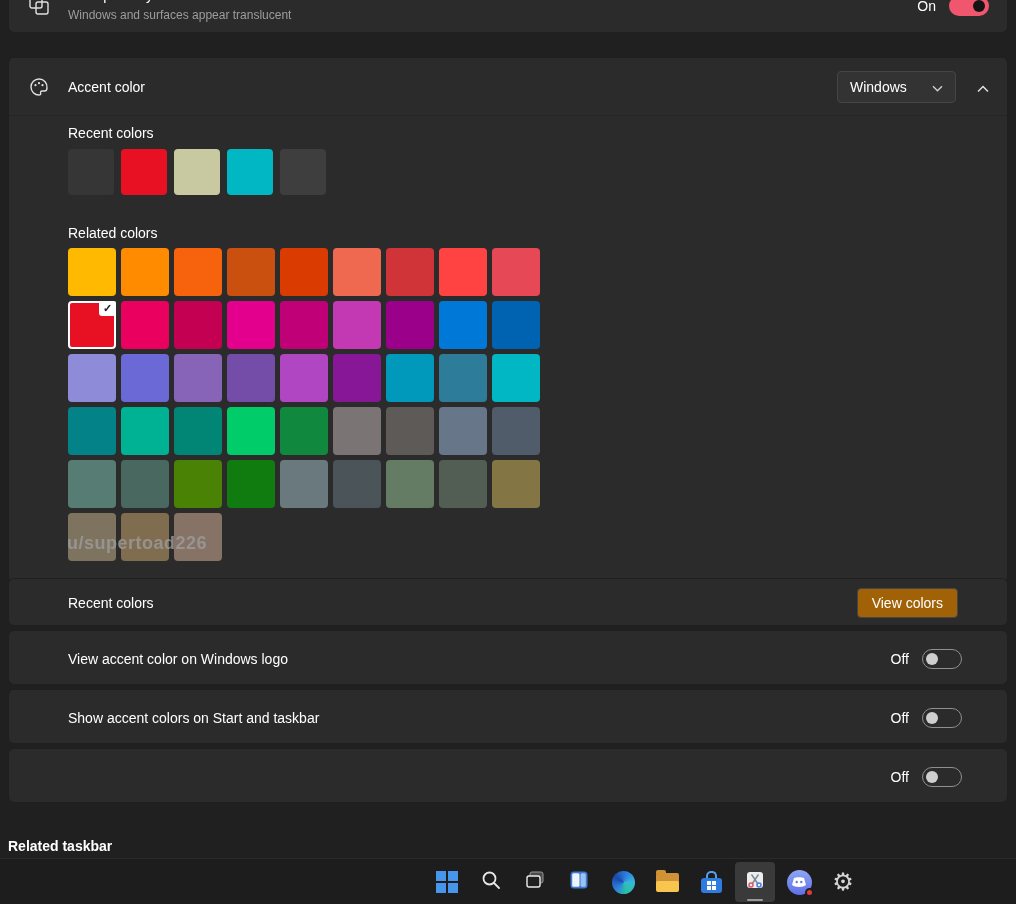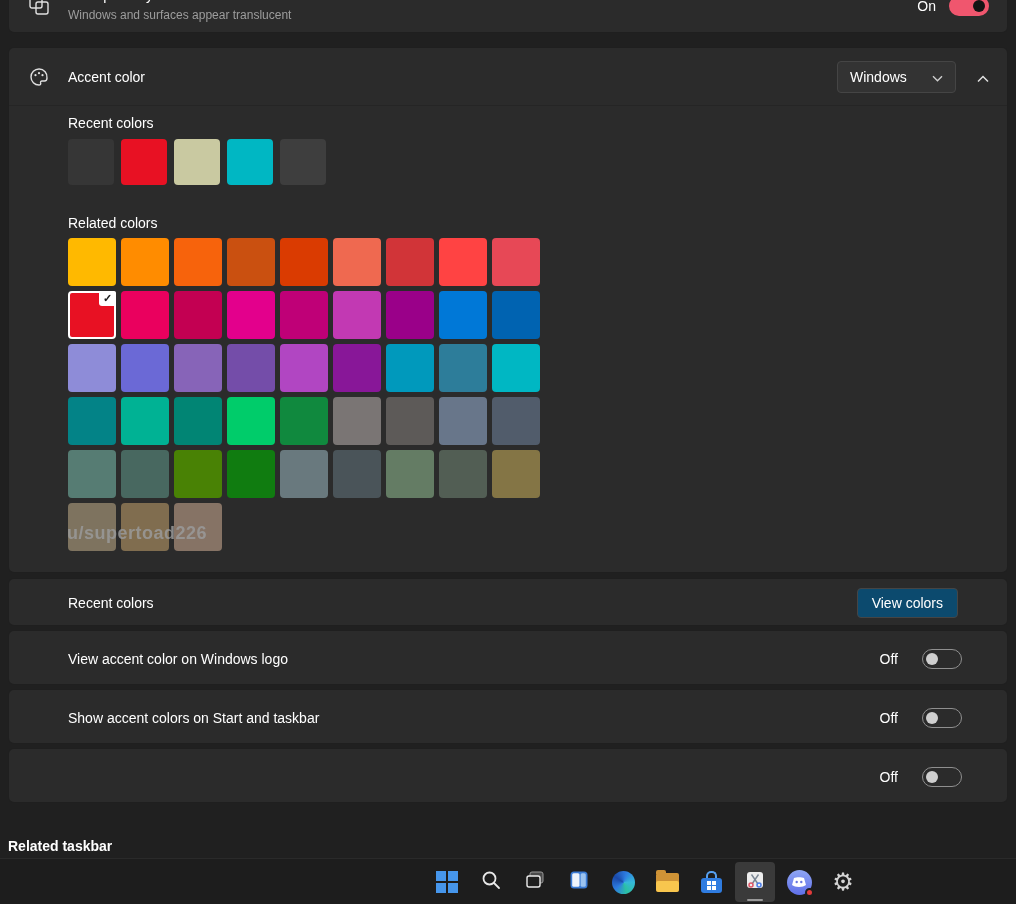--- a/index.html
+++ b/index.html
@@ -26,21 +26,21 @@
 
   
   .toggle { width:40px; height:20px; border-radius:10px; position:relative; cursor:pointer; }
   .toggle.on { background:#f0566e; }
   .toggle.on .knob { position:absolute; right:4px; top:4px; width:12px; height:12px; border-radius:50%; background:#141414; }
   .toggle.off { background:#2b2b2b; border:1px solid #8f8f8f; }
   .toggle.off .knob { position:absolute; left:3px; top:3px; width:12px; height:12px; border-radius:50%; background:#cfcfcf; }
   .state-label { font-size:14px; color:#ffffff; }
 
   
-  #accent-card { top:47px; height:526px; }
+  #accent-card { top:57px; height:526px; }
   #accent-card .a-header { position:relative; height:58px; border-bottom:1px solid #252525; }
   #accent-card .a-icon { position:absolute; left:20px; top:19px; }
   #accent-card .a-title { position:absolute; left:59px; top:0; height:58px; display:flex; align-items:center; font-size:14px; }
   .dropdown {
     position:absolute; right:51px; top:13px; width:119px; height:32px;
     background:#333333; border:1px solid #454545; border-radius:4px;
     display:flex; align-items:center; justify-content:space-between;
     padding:0 12px; font-size:14px; cursor:pointer;
   }
   .chevron-up-btn { position:absolute; right:14px; top:20px; width:20px; height:20px; display:flex; align-items:center; justify-content:center; cursor:pointer; }
@@ -61,30 +61,30 @@
   #watermark {
     position:absolute; left:58px; top:475px; font-size:18px; font-weight:bold;
     color:#9a9a9a; opacity:.85; z-index:5; letter-spacing:.5px;
   }
 
   
   #custom-card { top:578px; height:48px; }
   #custom-card .c-label { position:absolute; left:59px; top:0; height:48px; display:flex; align-items:center; font-size:14px; }
   .btn {
     position:absolute; right:49px; top:9px; height:30px; padding:0 14px;
-    background:#0c4a6e; border:1px solid #454545; border-radius:4px;
+    background:#a16207; border:1px solid #454545; border-radius:4px;
     color:#ffffff; font-size:14px; display:flex; align-items:center; cursor:pointer;
     font-family:"Liberation Sans", sans-serif;
   }
 
   
   .toggle-card { height:55px; }
   #toggle-card-0 { top:630px; } #toggle-card-1 { top:689px; } #toggle-card-2 { top:748px; }
   .toggle-card .tc-label { position:absolute; left:59px; top:0; height:55px; display:flex; align-items:center; font-size:14px; }
-  .toggle-card .tc-right { position:absolute; right:45px; top:0; height:55px; display:flex; align-items:center; gap:24px; }
+  .toggle-card .tc-right { position:absolute; right:45px; top:0; height:55px; display:flex; align-items:center; gap:13px; }
 
   #related-settings { position:absolute; left:8px; top:838px; font-size:14px; font-weight:bold; color:#ffffff; }
 
   
   #taskbar { position:absolute; left:0; top:858px; width:1016px; height:46px; background:#1d1d1d; border-top:1px solid #2a2a2a; }
   .tb-btn { position:absolute; top:3px; width:40px; height:40px; border-radius:4px; display:flex; align-items:center; justify-content:center; cursor:pointer; }
   .tb-btn.active { background:#3a3a3a; }
   .tb-indicator { position:absolute; left:12px; bottom:1px; width:16px; height:2px; background:#9a9a9a; border-radius:1px; }
   .win-logo { display:grid; grid-template-columns:10px 10px; gap:2px; }
   .win-logo i { width:10px; height:10px; background:#4696ec; display:block; }

